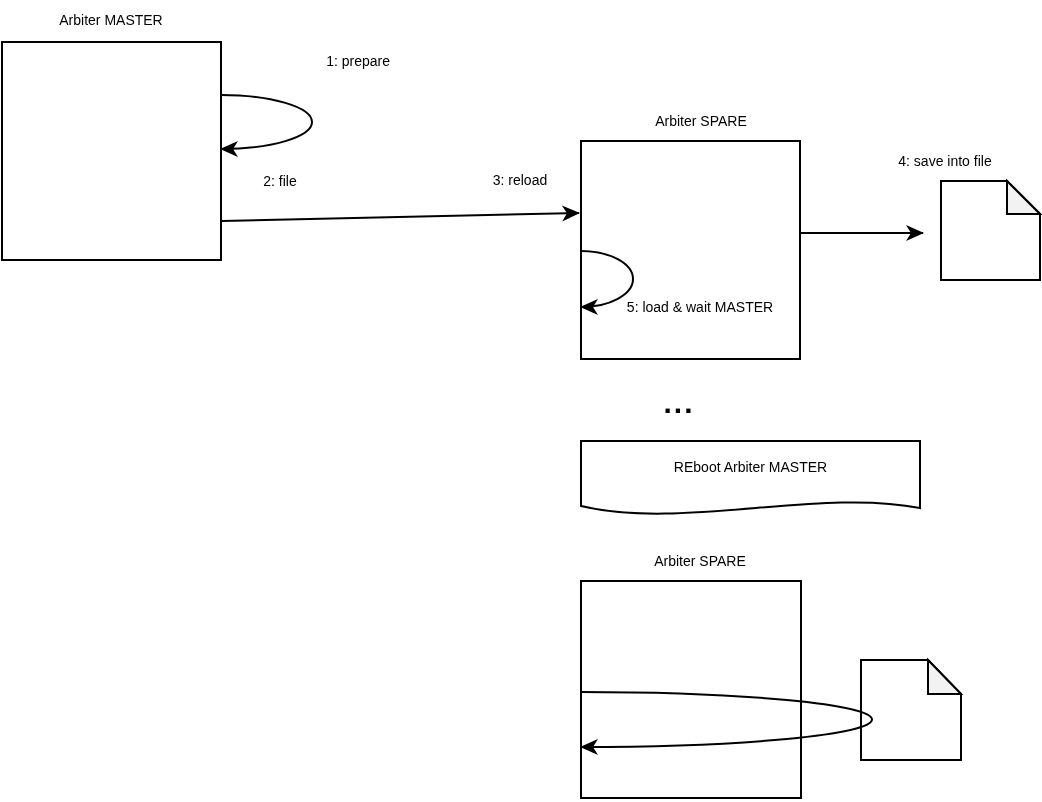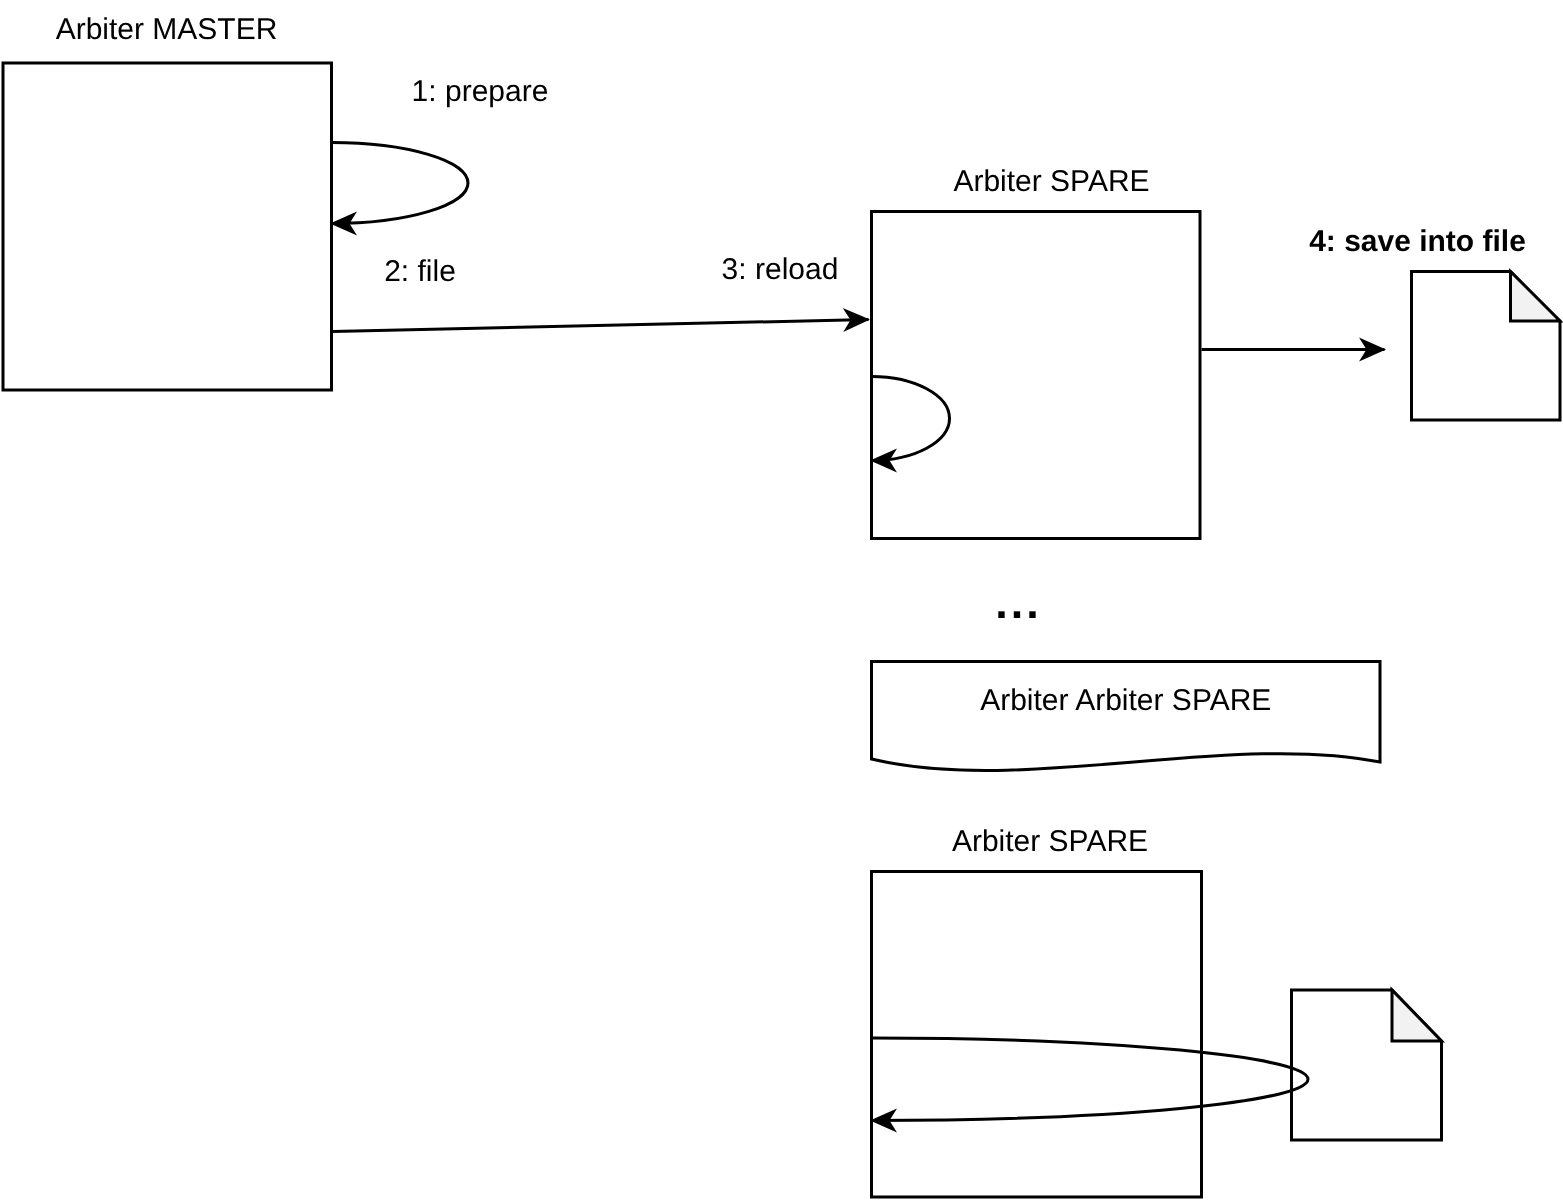--- a/index.html
+++ b/index.html
@@ -15,21 +15,21 @@
     overflow: hidden;
     font-family: "Liberation Sans", sans-serif;
   }
   .diagram-svg {
     position: absolute;
     left: 0;
     top: 0;
   }
   .label {
     position: absolute;
-    font-size: 20px;
+    font-size: 14px;
     line-height: 21px;
     color: #000000;
     text-align: center;
     white-space: nowrap;
   }
   .label.wrap {
     white-space: normal;
   }
   .two-line {
     line-height: 27px;
@@ -77,31 +77,32 @@
 
     <path d="M801,233 L923,233" fill="none" stroke="#000000" stroke-width="2" marker-end="url(#arrowhead)"></path>
 
     <path d="M581,251 A52,28 0 0 1 581,307" fill="none" stroke="#000000" stroke-width="2" marker-end="url(#arrowhead)"></path>
 
     <path d="M581,692 A291,27.5 0 0 1 581,747" fill="none" stroke="#000000" stroke-width="2" marker-end="url(#arrowhead)"></path>
   </svg>
 
   <div class="label" style="left:1px; top:10px; width:220px;">Arbiter MASTER</div>
 
-  <div class="label" style="left:250px; top:51px; width:140px;">1: prepare</div>
+  <div class="label" style="left:250px; top:51px; width:140px;text-align:right;">1: prepare</div>
 
   <div class="label" style="left:210px; top:171px; width:140px;">2: file</div>
 
   <div class="label" style="left:450px; top:170px; width:140px;">3: reload</div>
 
   <div class="label" style="left:631px; top:111px; width:140px;">Arbiter SPARE</div>
 
-  <div class="label" style="left:860px; top:151px; width:170px;font-weight:bold;">4: save into file</div>
+  <div class="label" style="left:860px; top:151px; width:170px;">4: save into file</div>
 
+  <div class="label wrap two-line" style="left:610px; top:294px; width:180px;">5: load &amp; wait MASTER</div>
 
   <div class="label ellipsis" style="left:649px; top:388px; width:60px;">...</div>
 
-  <div class="label" style="left:581px; top:457px; width:339px;">Arbiter Arbiter SPARE</div>
+  <div class="label" style="left:581px; top:457px; width:339px;">REboot Arbiter MASTER</div>
 
   <div class="label" style="left:630px; top:551px; width:140px;">Arbiter SPARE</div>
 
 
 </div>
 
 </body></html>

